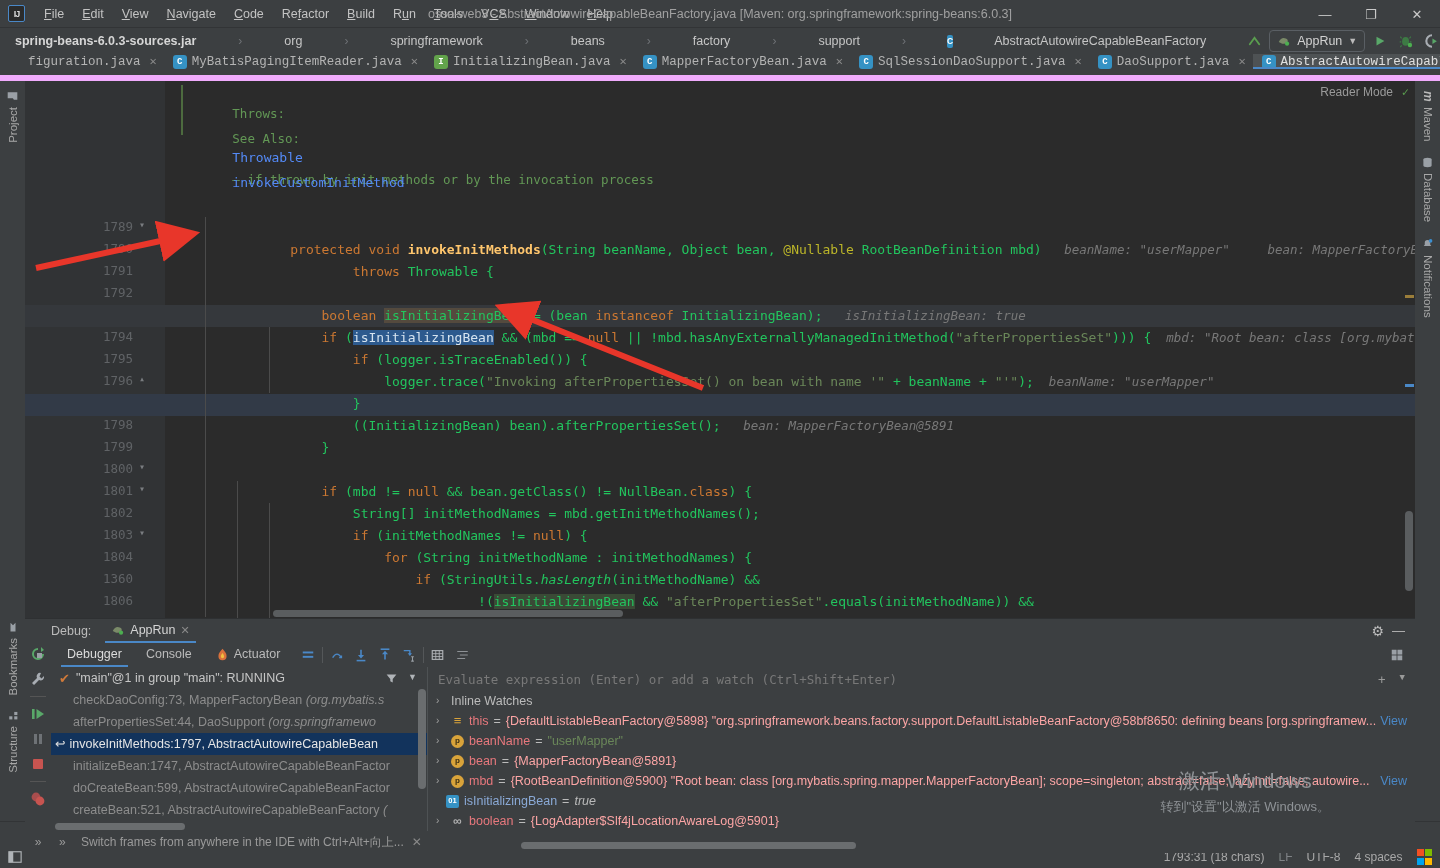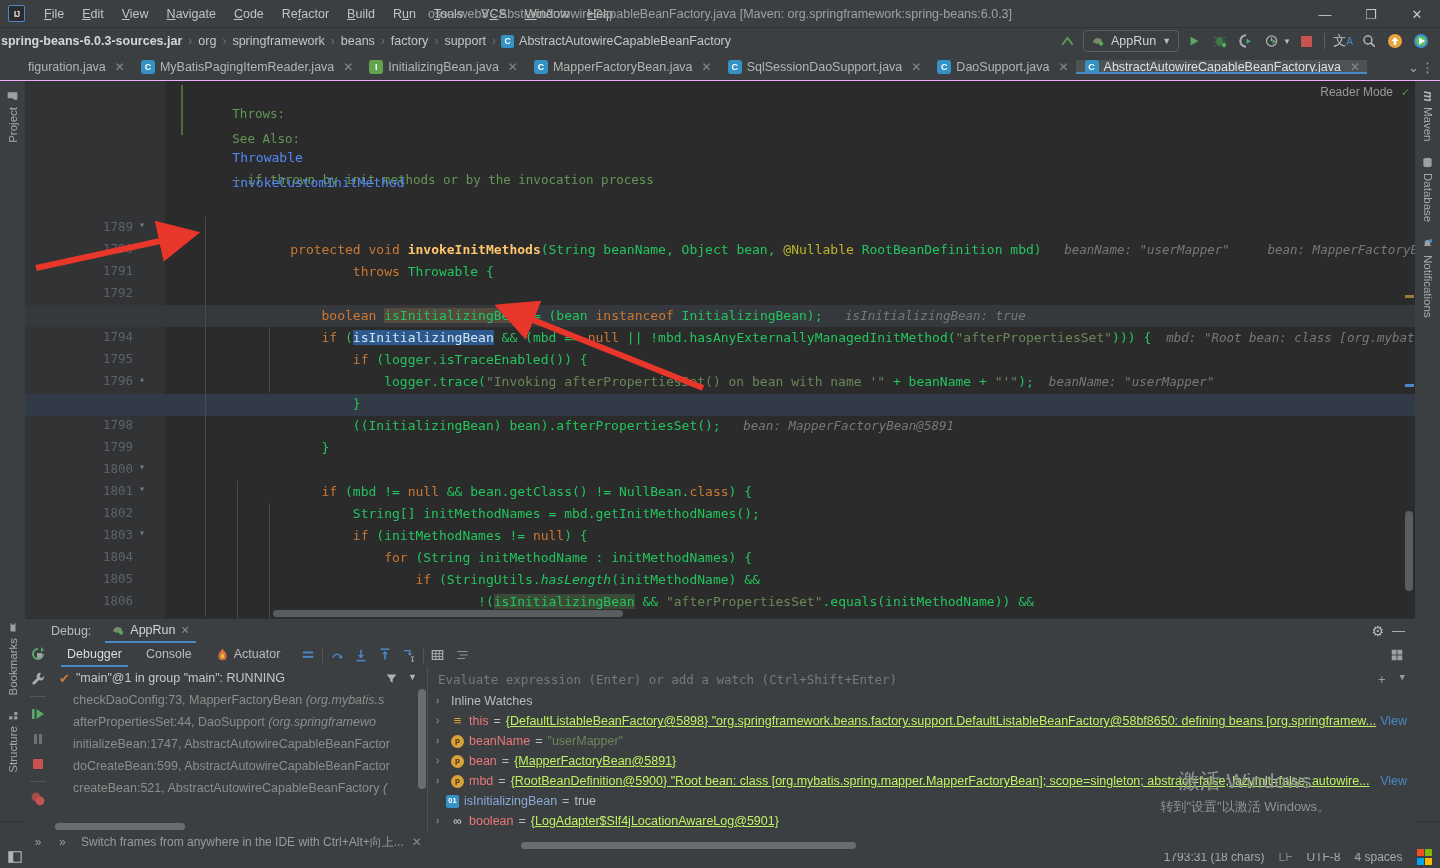--- a/index.html
+++ b/index.html
@@ -36,43 +36,43 @@
   }
   .win-ctrls { position: absolute; right: 0; top: 0; height: 28px; display: flex; }
   .win-btn {
     width: 46px; height: 28px; display: flex; align-items: center; justify-content: center;
     color: #c9c9c9; font-size: 13px;
   }
 
   
   .navbar {
     height: 26px; background: #3c3f41; display: flex; align-items: center;
-    flex: 0 0 26px; position: relative;
+    flex: 0 0 26px; padding-left: 14px; position: relative; gap: 36px;
   }
   .crumb { font-size: 12.5px; color: #c6c6c6; padding: 0 1px; white-space: nowrap; }
   .crumb.bold { font-weight: bold; color: #d6d6d6; }
   .crumb-sep { color: #6e7175; margin: 0 5px; font-size: 12px; }
   .cls-badge {
     display: inline-flex; align-items: center; justify-content: center;
     width: 13px; height: 13px; border-radius: 2px; background: #3592c4;
     color: #fff; font-size: 8.5px; font-weight: bold; margin-right: 4px;
     vertical-align: -2px;
   }
   .nav-right { margin-left: auto; display: flex; align-items: center; gap: 4px; padding-right: 8px; }
   .runcfg {
     display: flex; align-items: center; gap: 6px; height: 22px;
     border: 1px solid #5a5f64; border-radius: 4px; padding: 0 7px; color: #d2d2d2;
     font-size: 12.5px;
   }
   .tb-ic { width: 22px; height: 22px; display: flex; align-items: center; justify-content: center; border-radius: 3px; }
 
   
   .tabsrow {
-    height: 27px; background: #3c3f41; display: flex; align-items: center;
-    flex: 0 0 27px; overflow: hidden; border-bottom: 1px solid #f0abfc;
+    height: 27px; background: #3c3f41; display: flex; align-items: flex-start;
+    flex: 0 0 27px; overflow: hidden; border-bottom: 6px solid #f0abfc; font-family: Liberation Mono, monospace;
   }
   .tab {
     display: flex; align-items: center; gap: 5px; padding: 0 7px 0 9px;
     font-size: 12.5px; color: #b4b4b4; white-space: nowrap; position: relative;
   }
   .tab.active { background: #4e5254; color: #e0e0e0; }
   .tab.active::after {
     content: ""; position: absolute; left: 0; right: 0; bottom: 0; height: 2px; background: #4a88c7;
   }
   .tab .x { color: #8a8a8a; font-size: 12px; margin-left: 4px; }
@@ -219,24 +219,24 @@
   .vicon {
     width: 13px; height: 13px; border-radius: 2px; display: inline-flex;
     align-items: center; justify-content: center; font-size: 8px; font-weight: bold; color: #2b2b2b;
   }
   .vicon.p { background: #d9a33a; border-radius: 50%; color: #3a2e12; }
   .vicon.this { background: transparent; color: #d9a33a; font-size: 13px; }
   .vicon.bool { background: #3592c4; color: #fff; font-size: 7.5px; }
   .vicon.log { background: transparent; color: #b0b0b0; font-size: 12px; }
   .vname { color: #e8787d; }
   .veq { color: #bbb; }
-  .vval { color: #bef264; text-decoration: underline; }
+  .vval { color: #fca5a5; }
   .vstr { color: #6a8759; }
   .vlink { color: #4a88c7; position: absolute; right: 8px; }
-  .vtrue { color: #bbb; }
+  .vtrue { color: #bbb; font-style: italic; }
 
   .hintbar {
     height: 22px; display: flex; align-items: center; gap: 8px; font-size: 12px;
     color: #9a9a9a; padding-left: 30px; background: #3c3f41; position: relative;
   }
 
   
   .toolbar-bottom {
     height: 25px; background: #3c3f41; display: flex; align-items: center;
     flex: 0 0 25px; padding-left: 20px; gap: 2px; border-top: 1px solid #323436;
@@ -465,21 +465,21 @@
           <div class="ln" style="top:270px">1795</div>
           <div class="ln" style="top:292px">1796</div>
           <div class="ln" style="top:314px">1797</div>
           <div class="ln" style="top:336px">1798</div>
           <div class="ln" style="top:358px">1799</div>
           <div class="ln" style="top:380px">1800</div>
           <div class="ln" style="top:402px">1801</div>
           <div class="ln" style="top:424px">1802</div>
           <div class="ln" style="top:446px">1803</div>
           <div class="ln" style="top:468px">1804</div>
-          <div class="ln" style="top:490px">1805</div>
+          <div class="ln" style="top:490px">1360</div>
           <div class="ln" style="top:512px">1806</div>
           <div class="ln" style="top:534px">1807</div>
 
           <div class="fold" style="top:138px">▾</div>
           <div class="fold" style="top:226px">▾</div>
           <div class="fold" style="top:292px">▴</div>
           <div class="fold" style="top:380px">▾</div>
           <div class="fold" style="top:402px">▾</div>
           <div class="fold" style="top:446px">▾</div>
           <div class="fold" style="top:534px">▴</div>
@@ -711,20 +711,23 @@
                     <span style="font-size:9px;color:#b0b4b8">▼</span>
                   </span>
                 </div>
                 <div class="frames-list">
                   <div class="frame" style="top:0">
                     <span>checkDaoConfig:73, MapperFactoryBean </span><span class="pkg">(org.mybatis.s</span>
                   </div>
                   <div class="frame">
                     <span>afterPropertiesSet:44, DaoSupport </span><span class="pkg">(org.springframewo</span>
                   </div>
+                  <div class="frame sel" style="padding-left:4px">
+                    <span style="color:#e0e0e0;margin-right:4px">↩</span><span>invokeInitMethods:1797, AbstractAutowireCapableBean</span>
+                  </div>
                   <div class="frame">
                     <span>initializeBean:1747, AbstractAutowireCapableBeanFactor</span>
                   </div>
                   <div class="frame">
                     <span>doCreateBean:599, AbstractAutowireCapableBeanFactor</span>
                   </div>
                   <div class="frame">
                     <span>createBean:521, AbstractAutowireCapableBeanFactory </span><span class="pkg">(</span>
                   </div>
                   <div class="scroll-thumb" style="right:1px; top:0; height:100px; background:#6a6d6f"></div>

